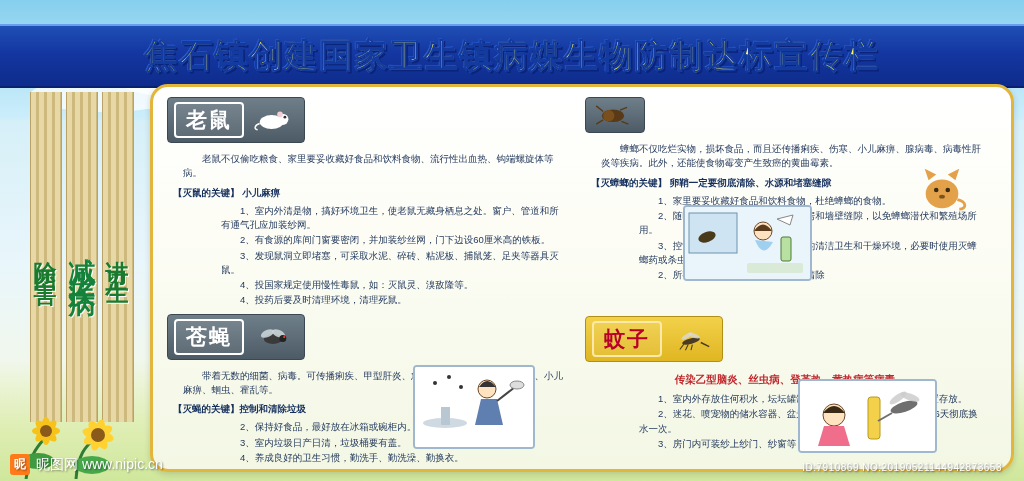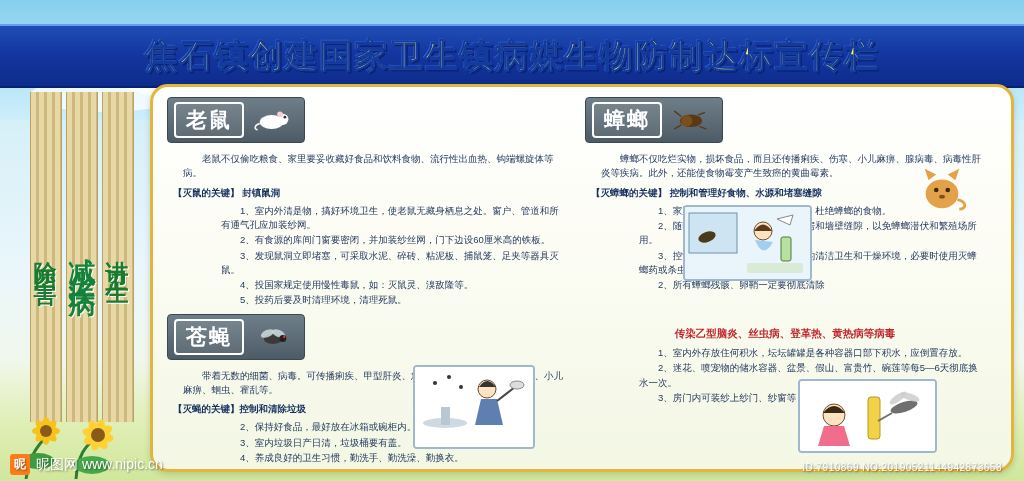--- a/index.html
+++ b/index.html
@@ -185,27 +185,27 @@
                   <ellipse cx="28" cy="20" rx="17" ry="10" fill="#fff"></ellipse>
                   <circle cx="44" cy="16" r="8" fill="#fff"></circle>
                   <circle cx="47" cy="13" r="2" fill="#333"></circle>
                   <circle cx="40" cy="9" r="4" fill="#f2d0d6"></circle>
                   <path d="M11 22 C4 24 2 30 8 31" stroke="#fff" stroke-width="2" fill="none"></path>
                 </svg>
               </div>
             </div>
             <div class="body-txt">
               <div class="lead">老鼠不仅偷吃粮食、家里要妥收藏好食品和饮料食物、流行性出血热、钩端螺旋体等病。</div>
-              <div class="key">【灭鼠的关键】 封镇鼠洞</div>
+              <div class="key">【灭鼠的关键】 小儿麻痹</div>
               <ul class="list">
                 <li>1、室内外清是物，搞好环境卫生，使老鼠无藏身栖息之处。窗户、管道和所有通气孔应加装纱网。</li>
                 <li>2、有食源的库间门窗要密闭，并加装纱丝网，门下边设60厘米高的铁板。</li>
                 <li>3、发现鼠洞立即堵塞，可采取水泥、碎砖、粘泥板、捕鼠笼、足夹等器具灭鼠。</li>
                 <li>4、投国家规定使用慢性毒鼠，如：灭鼠灵、溴敌隆等。</li>
-                <li>5、投药后要及时清理环境，清理死鼠。</li>
+                <li>4、投药后要及时清理环境，清理死鼠。</li>
               </ul>
             </div>
             <svg class="mouse-pic" viewBox="0 0 60 50">
               <ellipse cx="30" cy="30" rx="17" ry="15" fill="#e3a24a"></ellipse>
               <path d="M16 16 L12 4 L24 10 Z" fill="#e3a24a"></path>
               <path d="M44 16 L48 4 L36 10 Z" fill="#e3a24a"></path>
               <circle cx="24" cy="26" r="2.4" fill="#3a2a14"></circle>
               <circle cx="36" cy="26" r="2.4" fill="#3a2a14"></circle>
               <ellipse cx="30" cy="33" rx="3" ry="2" fill="#7a5120"></ellipse>
               <path d="M46 36 C56 38 56 46 48 46" stroke="#e3a24a" stroke-width="3" fill="none"></path>
@@ -236,42 +236,53 @@
               </ul>
             </div>
           </div>
         </div>
 
         <div class="col">
 
           <div>
             <div class="plaque dark">
               <div class="plaque-row">
-                <div class="plaque-title">蟑螂</div>
                 <svg class="critter" viewBox="0 0 60 34">
                   <ellipse cx="30" cy="18" rx="16" ry="9" fill="#5a3a16"></ellipse>
                   <ellipse cx="24" cy="18" rx="8" ry="8" fill="#7a4f1e"></ellipse>
                   <path d="M16 12 L6 4 M16 24 L6 30" stroke="#5a3a16" stroke-width="2"></path>
                   <path d="M40 10 L50 6 M42 26 L52 30" stroke="#5a3a16" stroke-width="2"></path>
                 </svg>
               </div>
             </div>
             <div class="body-txt">
               <div class="lead">蟑螂不仅吃烂实物，损坏食品，而且还传播痢疾、伤寒、小儿麻痹、腺病毒、病毒性肝炎等疾病。此外，还能使食物霉变产生致癌的黄曲霉素。</div>
-              <div class="key">【灭蟑螂的关键】 控制和管理好食物、水源和堵塞缝隙</div>
+              <div class="key">【灭蟑螂的关键】 卵鞘一定要彻底清除、水源和堵塞缝隙</div>
               <ul class="list">
                 <li>1、家里要妥收藏好食品和饮料食物，杜绝蟑螂的食物。</li>
                 <li>2、随时清理垃圾和杂物，尤其是厨房和墙壁缝隙，以免蟑螂潜伏和繁殖场所用。</li>
                 <li>3、控制好水源。保持厨房和洗手间的清洁卫生和干燥环境，必要时使用灭蟑螂药或杀虫气雾剂。</li>
                 <li>2、所有蟑螂残骸、卵鞘一定要彻底清除</li>
               </ul>
             </div>
           </div>
 
           <div style="margin-top:34px;">
+            <div class="plaque yellow">
+              <div class="plaque-row">
+                <div class="plaque-title">蚊子</div>
+                <svg class="critter" viewBox="0 0 60 34">
+                  <ellipse cx="30" cy="20" rx="13" ry="4" fill="#4a3b24" transform="rotate(-15 30 20)"></ellipse>
+                  <ellipse cx="24" cy="13" rx="9" ry="3" fill="#d8d8d8" opacity=".8" transform="rotate(-30 24 13)"></ellipse>
+                  <ellipse cx="34" cy="12" rx="9" ry="3" fill="#d8d8d8" opacity=".8" transform="rotate(20 34 12)"></ellipse>
+                  <path d="M44 22 L56 28" stroke="#4a3b24" stroke-width="2"></path>
+                  <path d="M20 24 L14 32 M26 25 L22 33 M32 25 L30 33" stroke="#4a3b24" stroke-width="1.5"></path>
+                </svg>
+              </div>
+            </div>
             <div class="body-txt">
               <div class="red-line">传染乙型脑炎、丝虫病、登革热、黄热病等病毒</div>
               <ul class="list">
                 <li>1、室内外存放住何积水，坛坛罐罐是各种容器口部下积水，应倒置存放。</li>
                 <li>2、迷花、喷宠物的储水容器、盆景、假山、富贵竹、碗莲等每5—6天彻底换水一次。</li>
                 <li>3、房门内可装纱上纱门、纱窗等，日落后尽量减少开门、窗欢数。</li>
 
               </ul>
             </div>
           </div>

